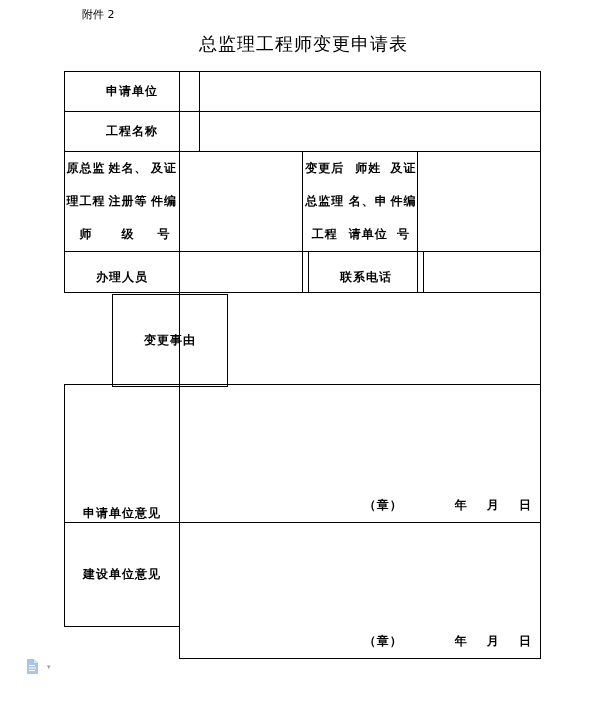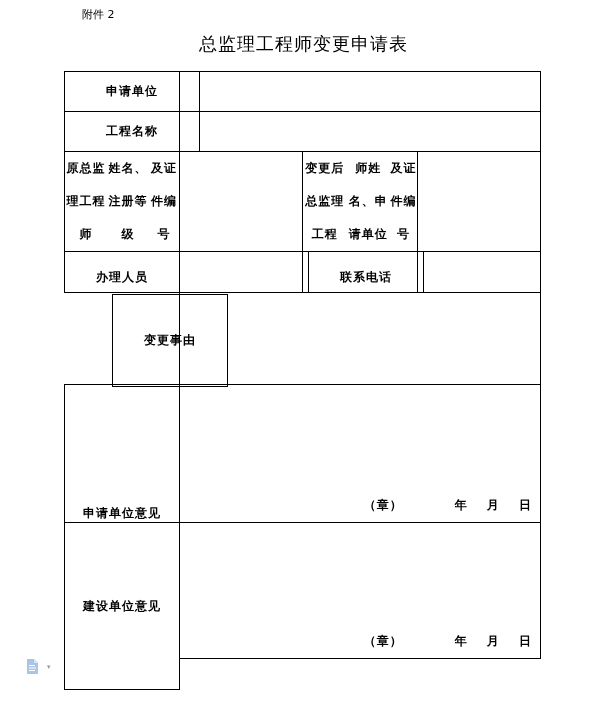--- a/index.html
+++ b/index.html
@@ -68,21 +68,21 @@
     <div class="sig">
       <span class="seal">（章）</span>
       <span class="ymd">
         <span>年</span>
         <span>月</span>
         <span>日</span>
       </span>
     </div>
   </div>
 
-  <div class="cell" style="left:0;top:451px;width:116px;height:168px;">
+  <div class="cell" style="left:0;top:451px;width:116px;height:105px;">
     <span>建设单位意见</span>
   </div>
   <div class="cell" style="left:115px;top:451px;width:362px;height:137px;">
     <div class="sig">
       <span class="seal">（章）</span>
       <span class="ymd">
         <span>年</span>
         <span>月</span>
         <span>日</span>
       </span>

